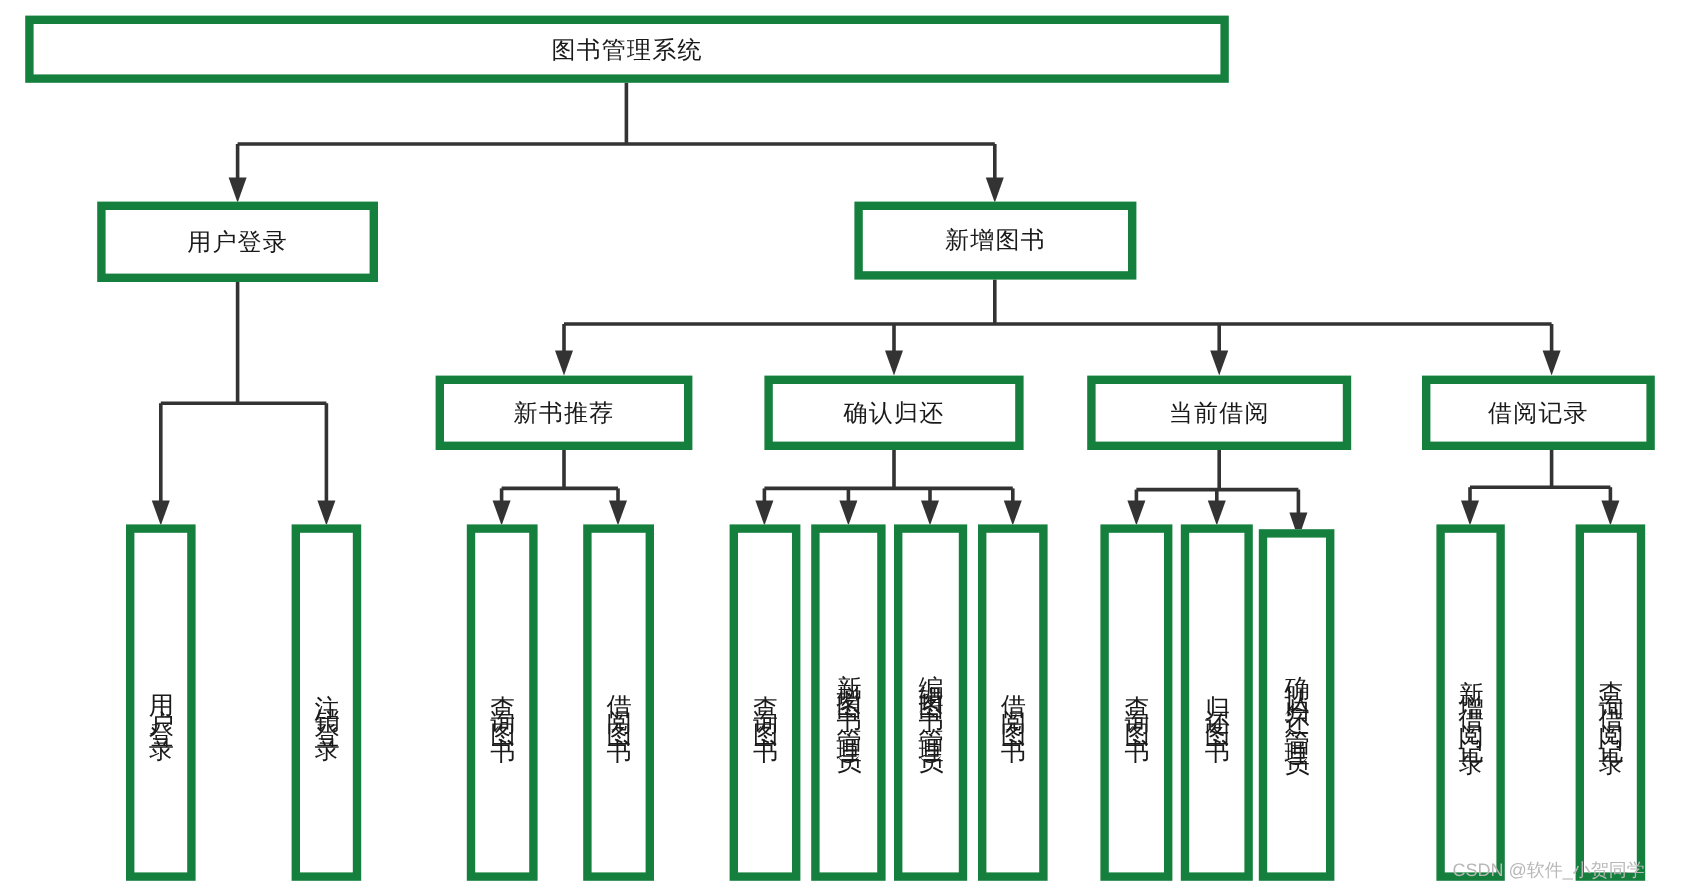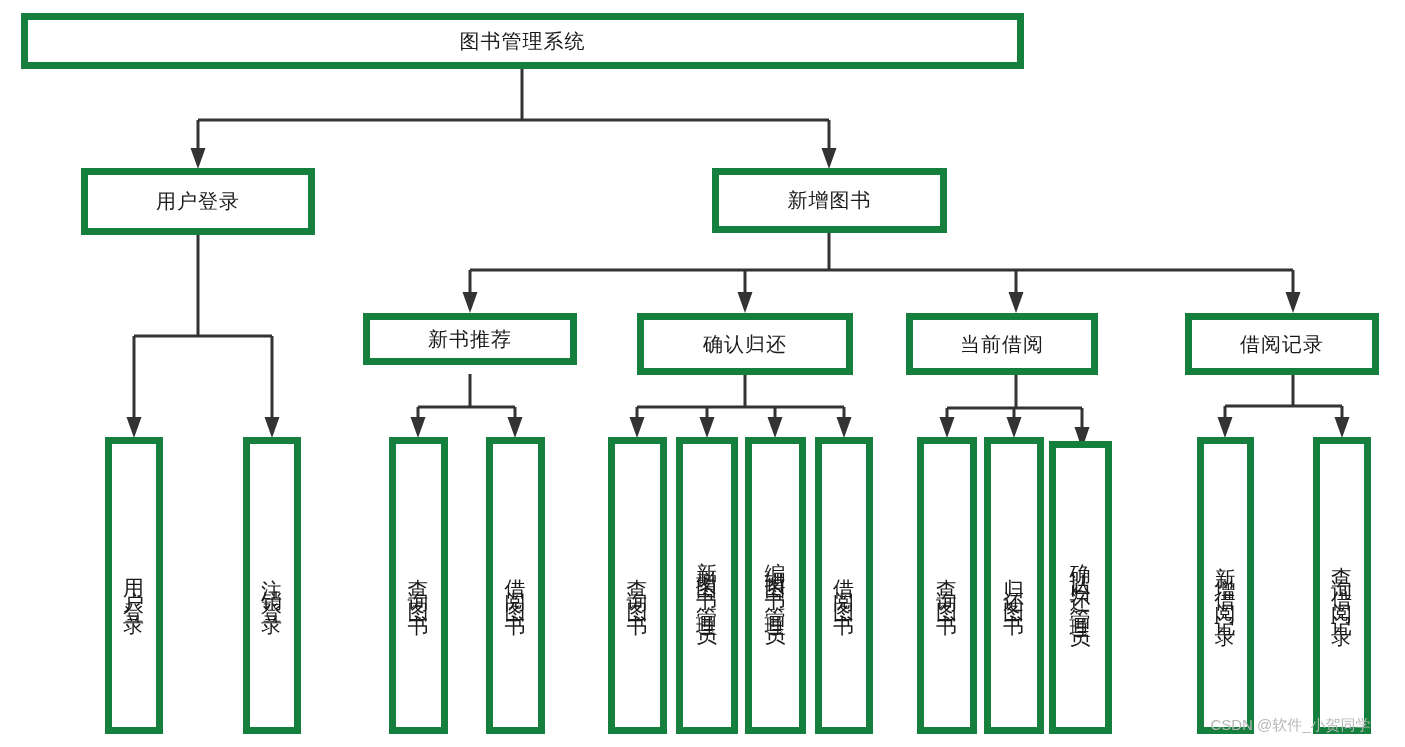--- a/index.html
+++ b/index.html
@@ -114,23 +114,23 @@
       <polygon points="1217.5,417 1232.5,417 1225,438"></polygon>
       <polygon points="1334.5,417 1349.5,417 1342,438"></polygon>
     </g>
   </svg>
 
   <div class="node" style="left:21px; top:13px; width:1003px; height:56px;">图书管理系统</div>
 
   <div class="node" style="left:81px; top:168px; width:234px; height:67px;">用户登录</div>
   <div class="node" style="left:712px; top:168px; width:235px; height:65px;">新增图书</div>
 
-  <div class="node" style="left:363px; top:313px; width:214px; height:52px;text-align:center;">新书推荐</div>
+  <div class="node" style="left:363px; top:313px; width:214px; height:62px;text-align:center;">新书推荐</div>
   <div class="node" style="left:637px; top:313px; width:216px; height:62px;">确认归还</div>
-  <div class="node" style="left:906px; top:313px; width:192px; height:62px;">当前借阅</div>
+  <div class="node" style="left:906px; top:313px; width:220px; height:62px;">当前借阅</div>
   <div class="node" style="left:1185px; top:313px; width:194px; height:62px;">借阅记录</div>
 
   <div class="vnode" style="left:105px; top:437px; width:58px; height:297px;">用户登录</div>
   <div class="vnode" style="left:243px; top:437px; width:58px; height:297px;">注销登录</div>
 
   <div class="vnode" style="left:389px; top:437px; width:59px; height:297px;">查询图书</div>
   <div class="vnode" style="left:486px; top:437px; width:59px; height:297px;">借阅图书</div>
 
   <div class="vnode" style="left:608px; top:437px; width:59px; height:297px;">查询图书</div>
   <div class="vnode" style="left:676px; top:437px; width:62px; height:297px; letter-spacing:9px;">新增图书（管理员）</div>

